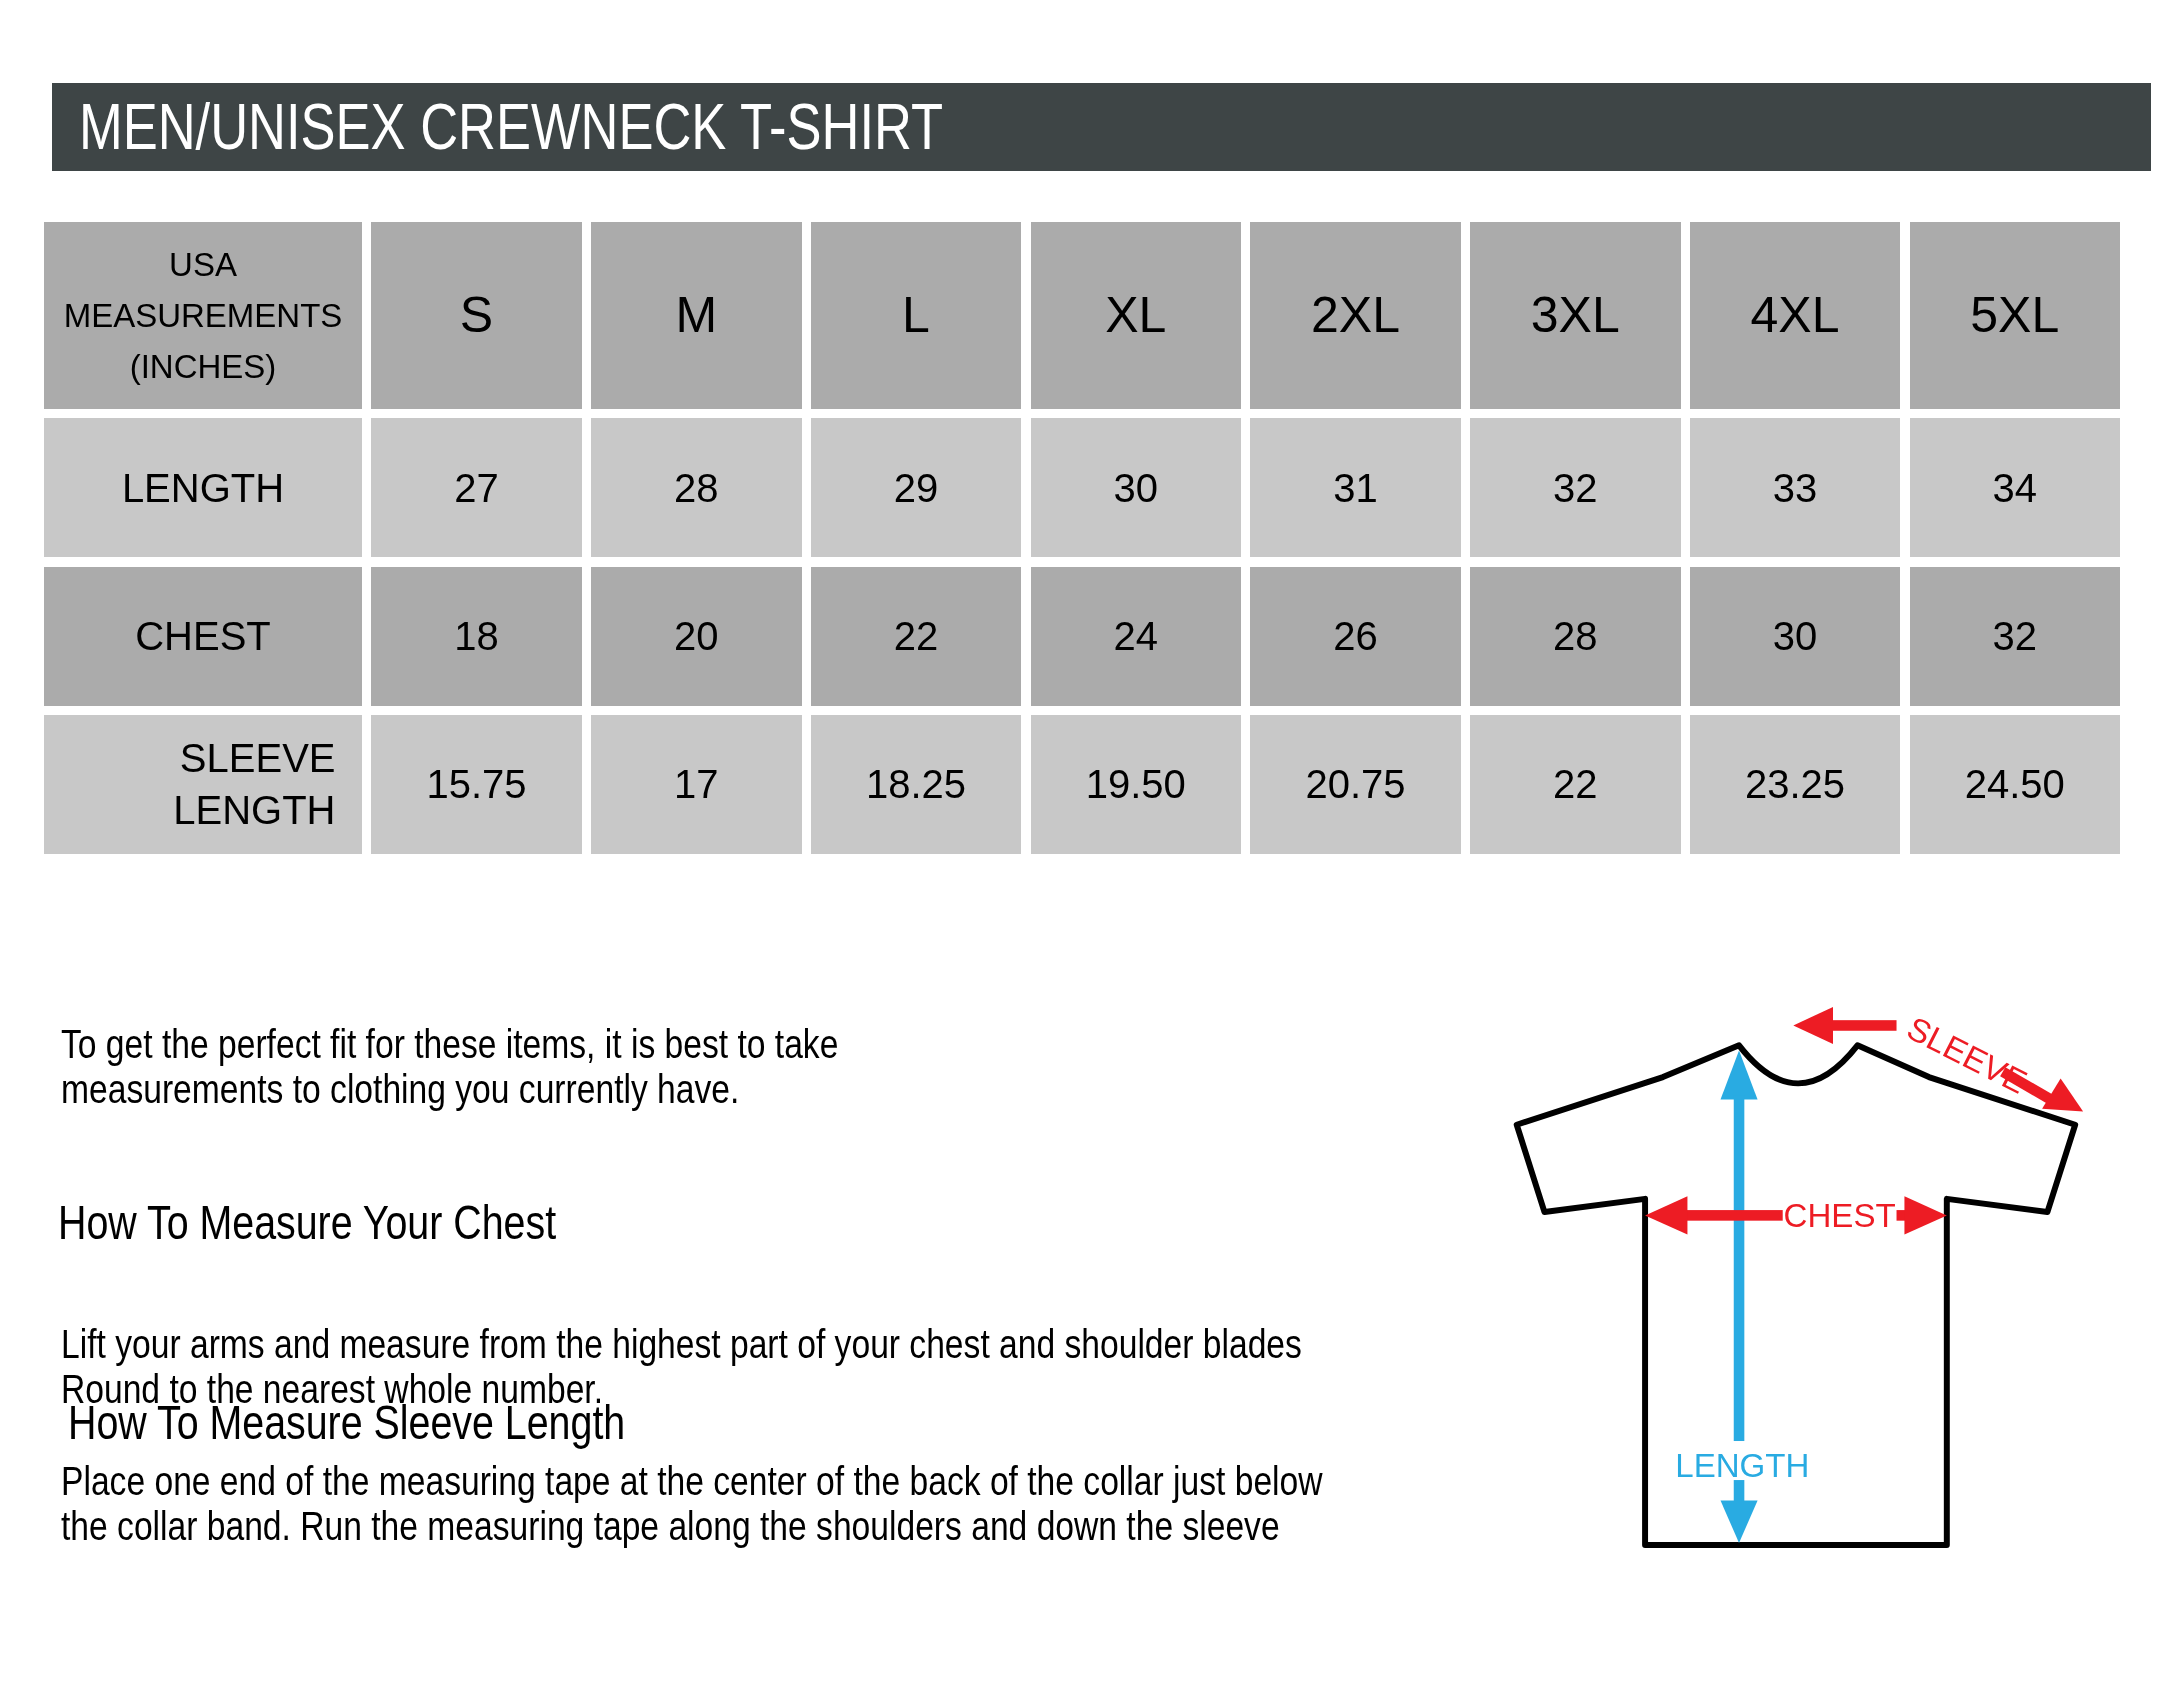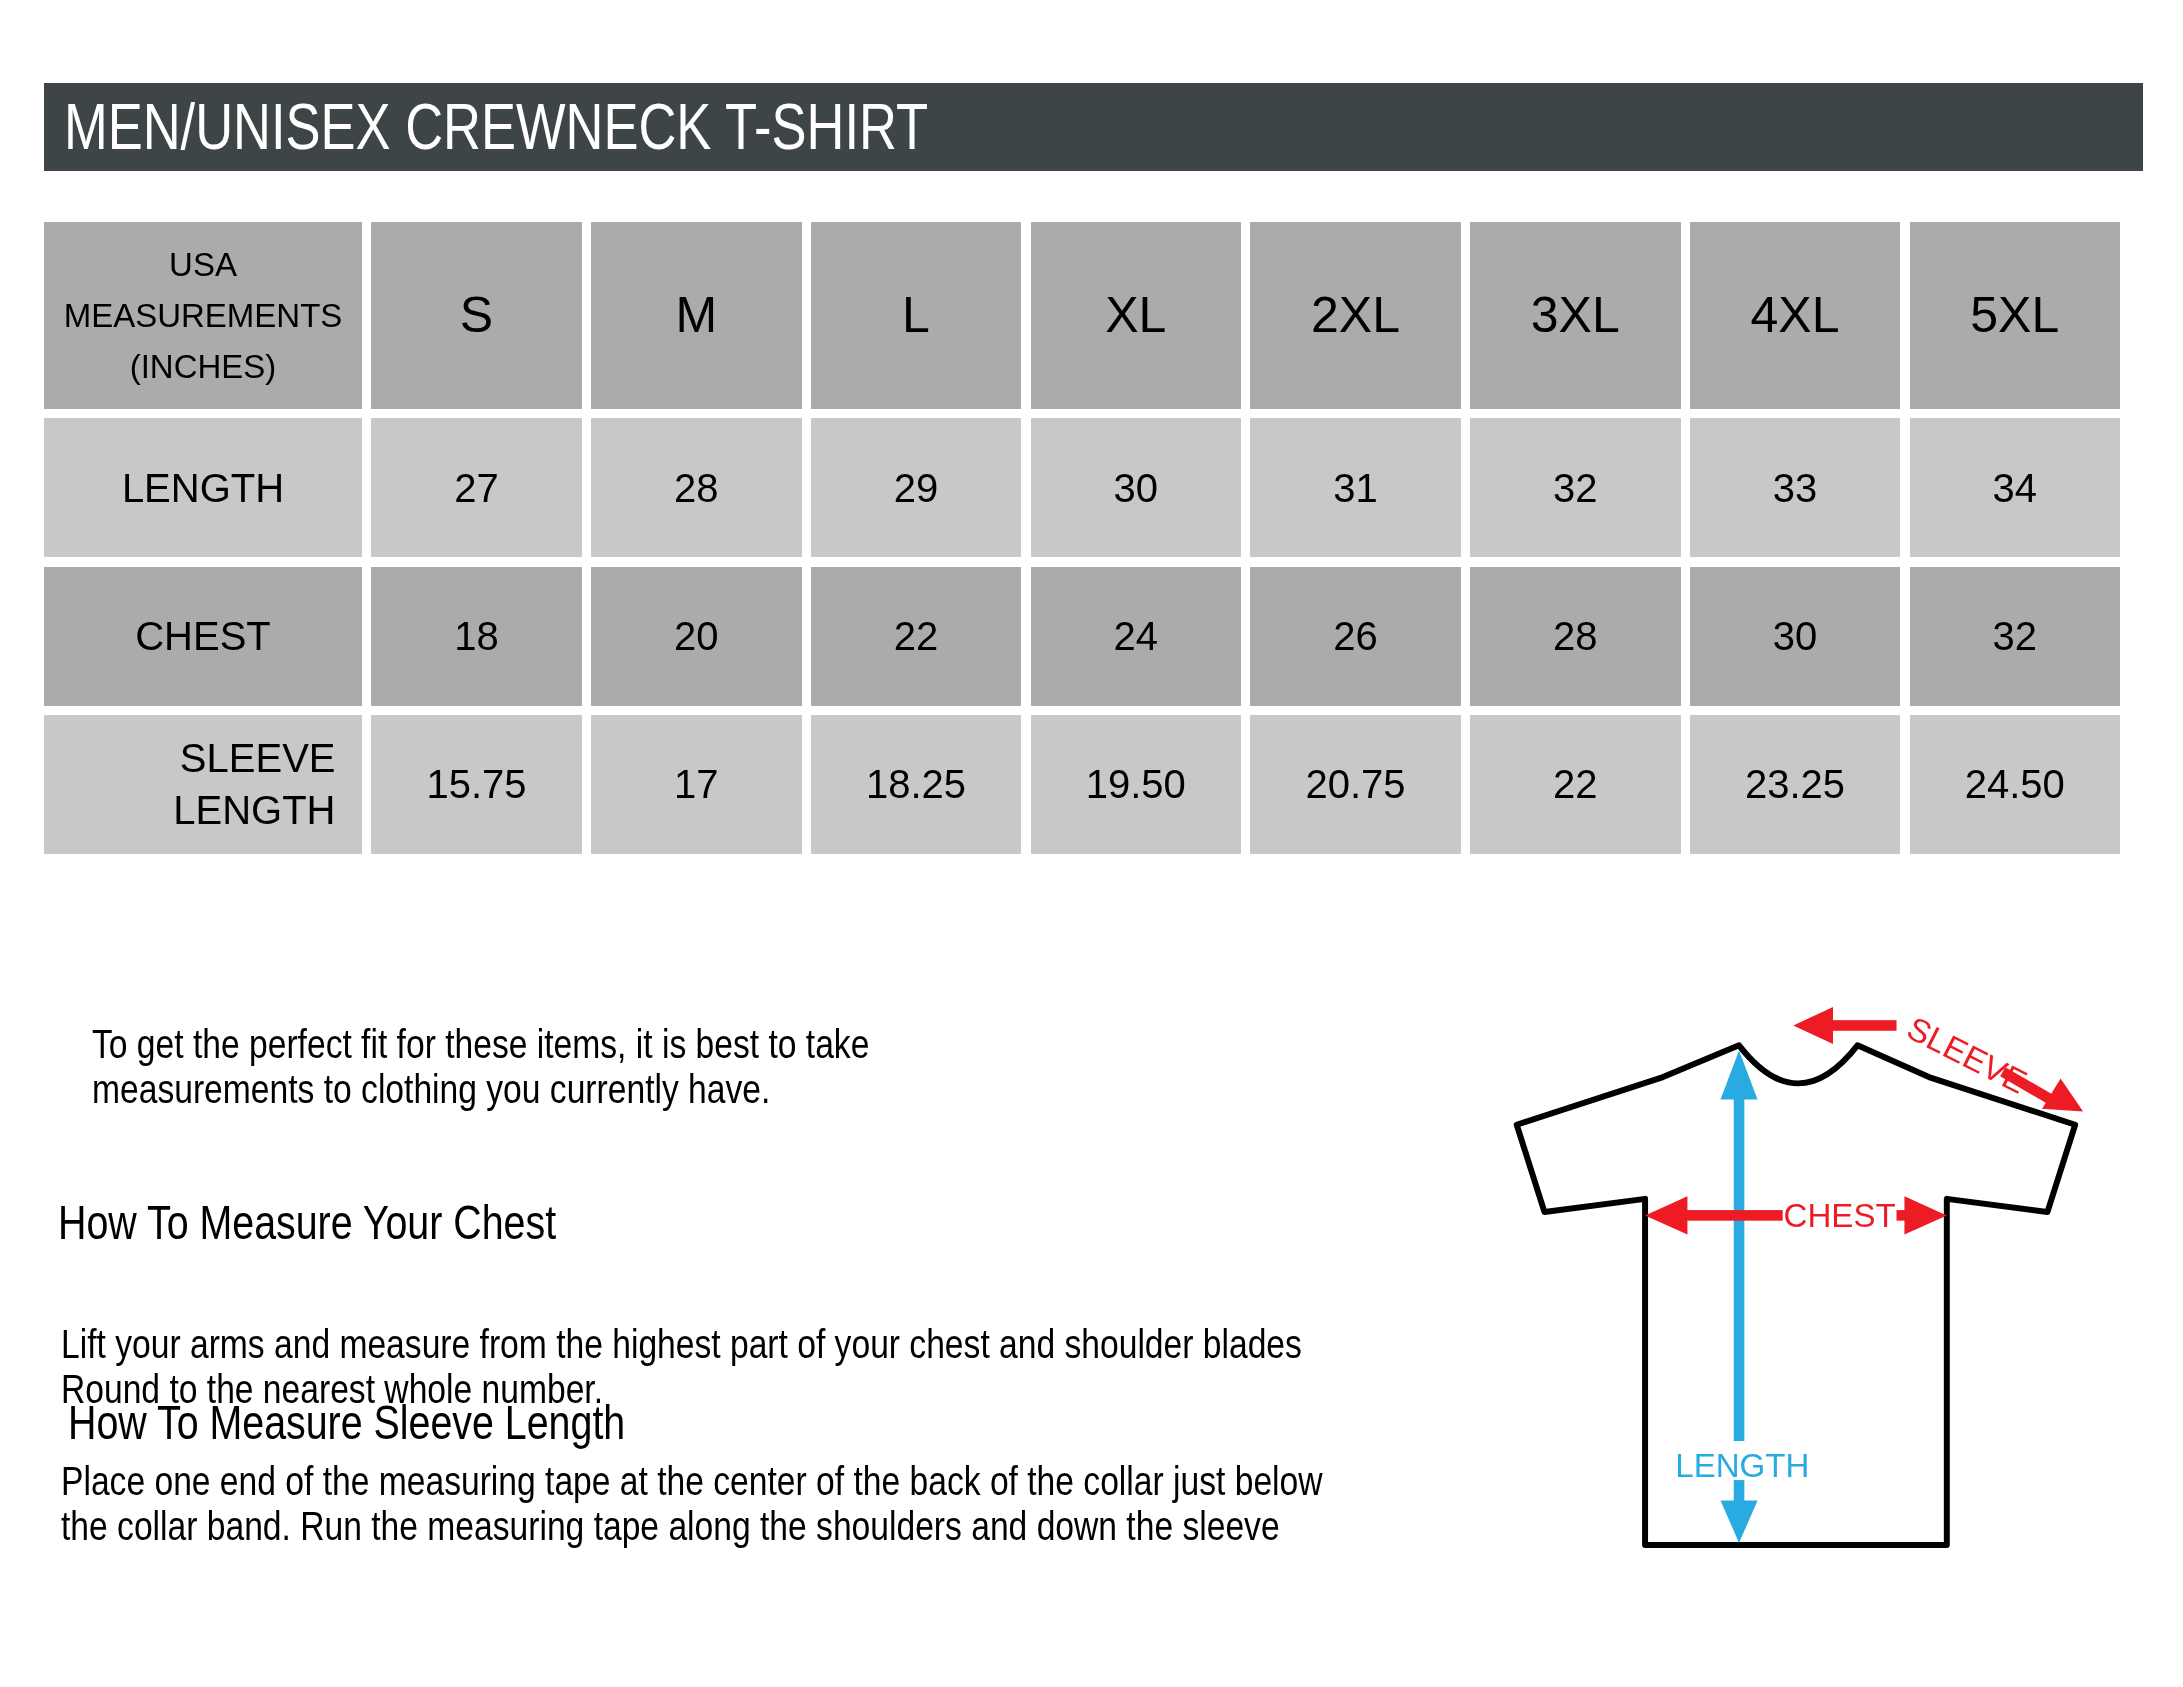--- a/index.html
+++ b/index.html
@@ -5,44 +5,44 @@
   html,body{margin:0;padding:0;}
   body{
     width:2183px;height:1687px;position:relative;overflow:hidden;
     background:#ffffff;color:#000;
     font-family:"Liberation Sans","DejaVu Sans",sans-serif;
   }
   .narrow{transform:scaleX(.82);transform-origin:0 50%;white-space:nowrap;display:inline-block;}
 
   
   .titlebar{
-    position:absolute;left:44px;top:83px;width:2099px;height:88px;
+    position:absolute;left:52px;top:83px;width:2099px;height:88px;
     background:#3e4546;display:flex;align-items:center;
-    padding-left:20px;box-sizing:border-box;
+    padding-left:27px;box-sizing:border-box;
   }
   .titlebar .t{color:#fff;font-size:64px;}
 
   
   .size-table{
     position:absolute;left:44px;top:222px;width:2076px;
     display:grid;grid-template-columns:318px repeat(8,1fr);
     grid-template-rows:187px 139px 139px 139px;gap:9.3px;
   }
   .cell{display:flex;flex-direction:column;align-items:center;justify-content:center;
         text-align:right;line-height:1.3;box-sizing:border-box;}
   .cell.dark{background:#ababab;}
   .cell.light{background:#c8c8c8;}
   .corner{font-size:33px;line-height:1.55;}
   .size-h{font-size:50px;}
   .rowlabel{font-size:40px;padding:0 26.5px;}
   .value{font-size:40px;}
 
   
   .textline{height:45px;font-size:41px;line-height:45px;}
-  .fit-note{position:absolute;left:61px;top:1022px;margin-left:31px;}
+  .fit-note{position:absolute;left:61px;top:1022px;}
   .guide-h{position:absolute;font-size:48px;font-weight:normal;height:53px;line-height:53px;}
   .h-chest{left:58px;top:1196px;}
   .p-chest{position:absolute;left:61px;top:1322px;}
   .h-sleeve{left:68px;top:1396px;}
   .p-sleeve{position:absolute;left:61px;top:1459px;}
 
   
   .diagram{position:absolute;left:1502px;top:999px;width:662px;height:622px;}
   .diagram svg{width:100%;height:100%;display:block;}
   .diagram text{font-family:"Liberation Sans","DejaVu Sans",sans-serif;}

